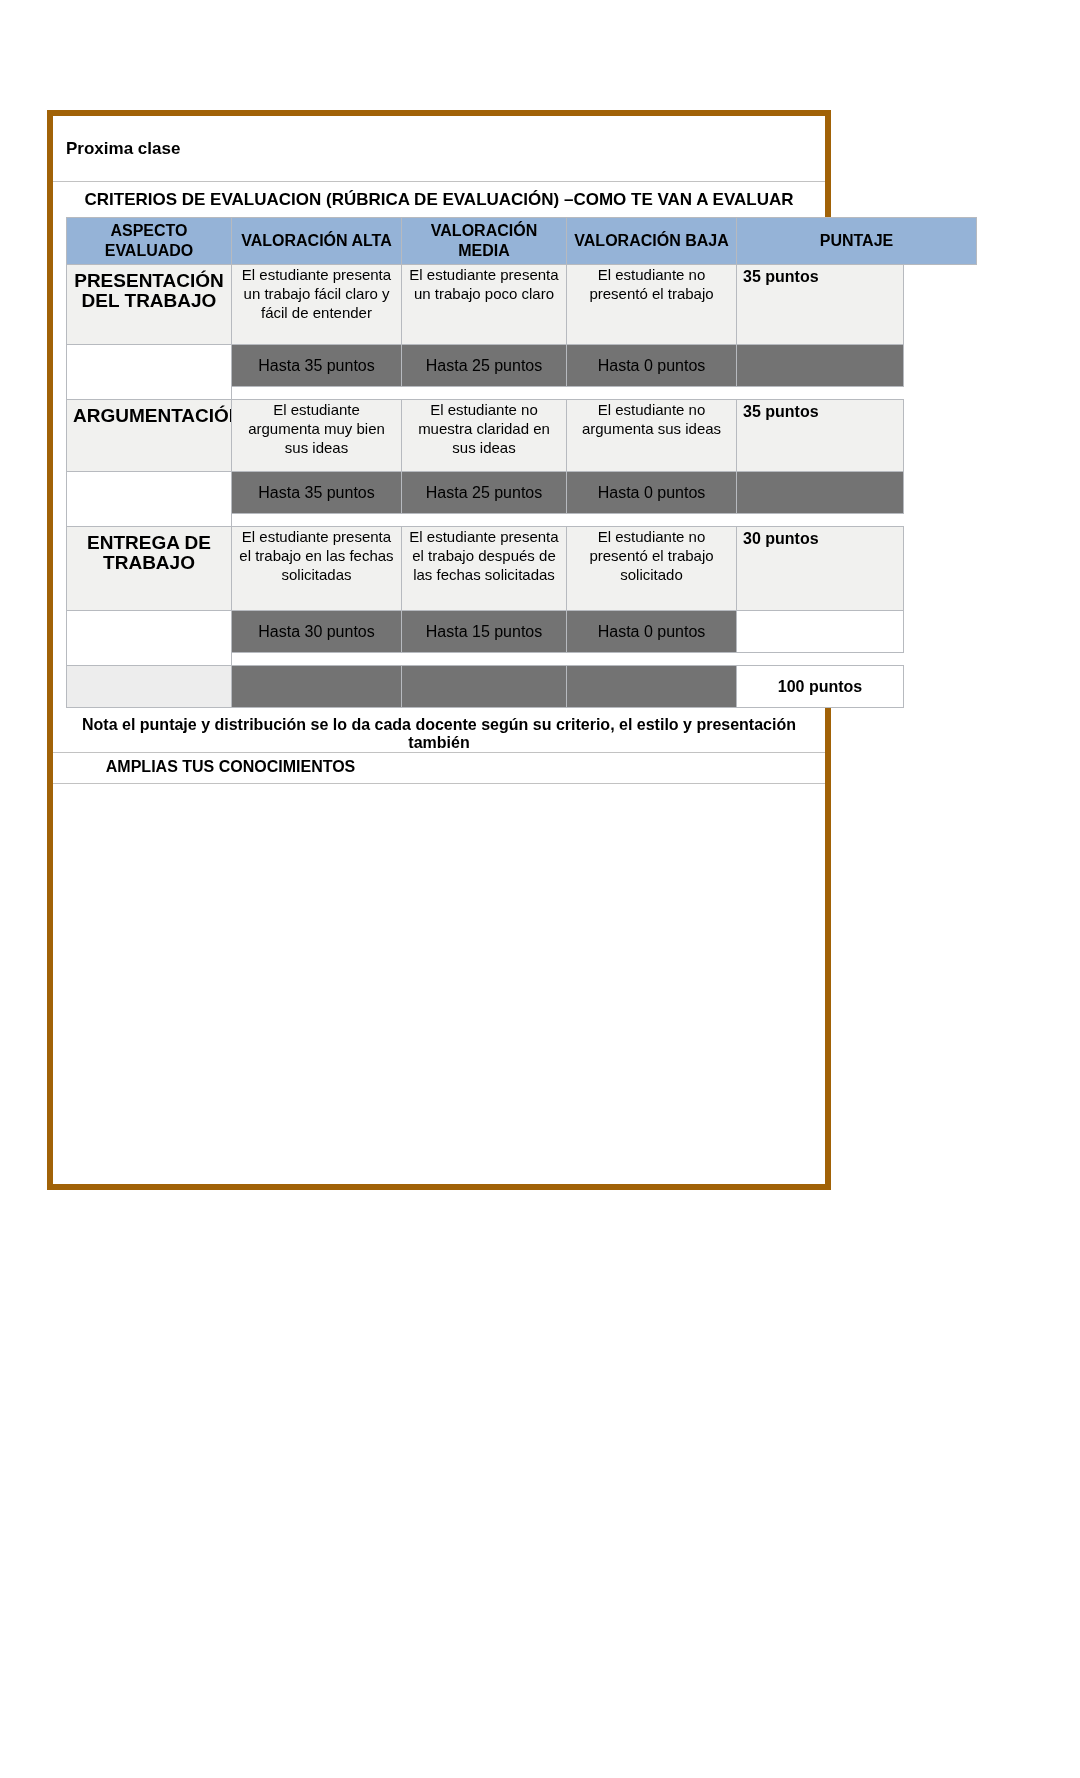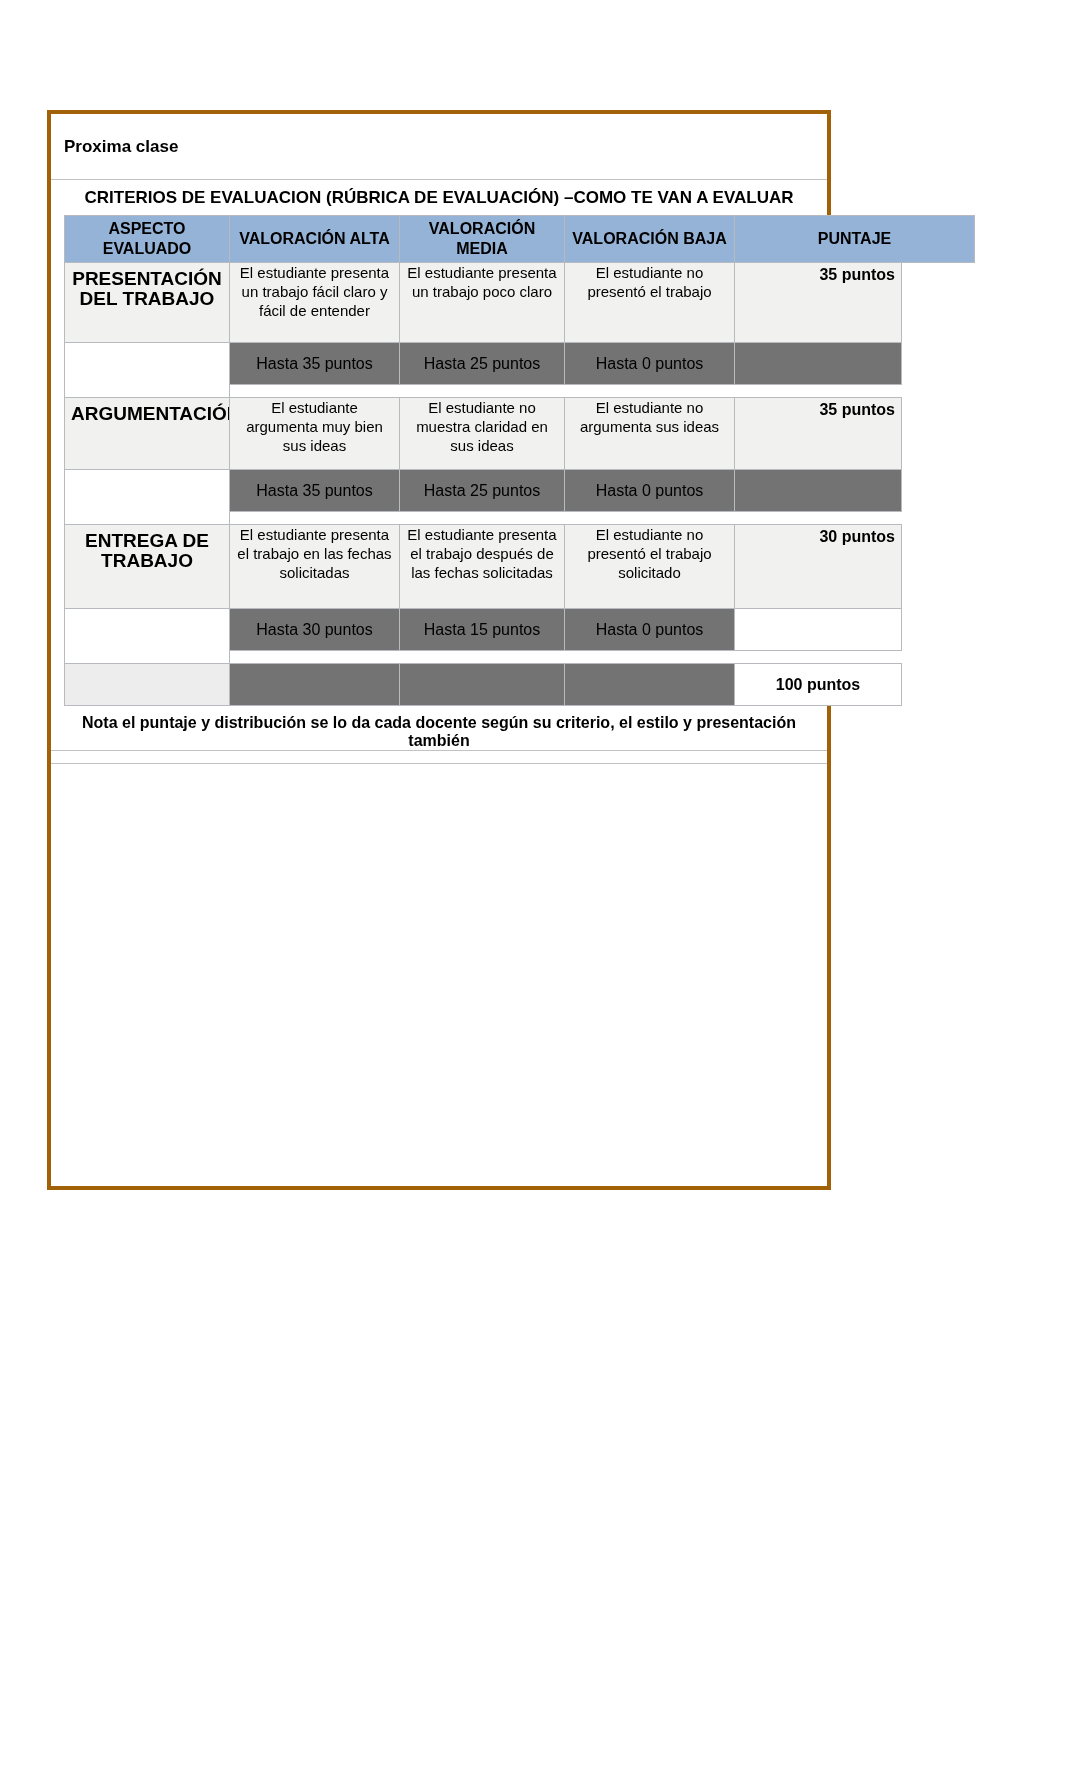--- a/index.html
+++ b/index.html
@@ -3,21 +3,21 @@
 <meta charset="utf-8">
 <style>
   html, body { margin: 0; padding: 0; background: #ffffff; }
   body {
     width: 1080px; height: 1778px; position: relative;
     font-family: "Liberation Sans", sans-serif; color: #000;
   }
   .page {
     position: absolute; left: 47px; top: 110px;
     width: 784px; height: 1080px; box-sizing: border-box;
-    border: 4px solid #a16207; background: #fff;
+    border: 6px solid #a16207; background: #fff;
   }
   .intro {
     height: 66px; box-sizing: border-box;
     display: flex; align-items: center; padding-left: 13px;
     font-weight: 700; font-size: 17px;
     border-bottom: 1px solid #c2c2c2;
   }
   .title {
     height: 35px; box-sizing: border-box;
     display: flex; align-items: center; justify-content: center;
@@ -25,21 +25,21 @@
   }
   .table-wrap { padding-left: 13px; }
   table.rubric { border-collapse: collapse; table-layout: fixed; width: 910px; }
   .rubric td, .rubric th { border: 1px solid #b7babf; padding: 3px 6px; box-sizing: border-box; overflow: hidden; }
   .rubric th {
     background: #95b3d7; font-size: 16px; font-weight: 700;
     text-align: center; vertical-align: middle; height: 46px; line-height: 20px;
   }
   td.aspect  { background: #f1f1ef; font-weight: 700; text-align: center; vertical-align: top; font-size: 19px; line-height: 20px; padding-top: 6px; }
   td.desc    { background: #f1f1ef; text-align: center; vertical-align: top; font-size: 15px; line-height: 19px; padding-top: 0; }
-  td.points  { background: #f1f1ef; font-weight: 700; text-align: right; vertical-align: top; font-size: 16px; }
+  td.points  { background: #f1f1ef; font-weight: 700; text-align: left; vertical-align: top; font-size: 16px; }
   td.blue    { background: #737373; text-align: center; vertical-align: middle; font-size: 16px; height: 42px; }
   td.whitecell { background: #ffffff; }
   td.graycell  { background: #ededed; }
   td.totalpoints { background: #ffffff; font-weight: 700; text-align: center; vertical-align: middle; font-size: 16px; height: 42px; }
   td.ghost { border: none; background: #ffffff; padding: 0; }
   tr.spacer td { border: none; background: #ffffff; height: 13px; padding: 0; }
   tr.r1 td { height: 80px; }
   tr.r2 td { height: 72px; }
   tr.r3 td { height: 84px; }
   .note {
@@ -153,17 +153,18 @@
         <td class="totalpoints">100 puntos</td>
         <td class="ghost"></td>
       </tr>
     </tbody>
       </table>
   </div>
 
   <div class="note">Nota el puntaje y distribución se lo da cada docente según su criterio, el estilo y presentación también</div>
 
   <div class="footer-row">
+    <div class="f-left">AMPLIAS TUS CONOCIMIENTOS</div>
   </div>
 
   <div class="blank-area"></div>
 
 </div>
 
 </body></html>

